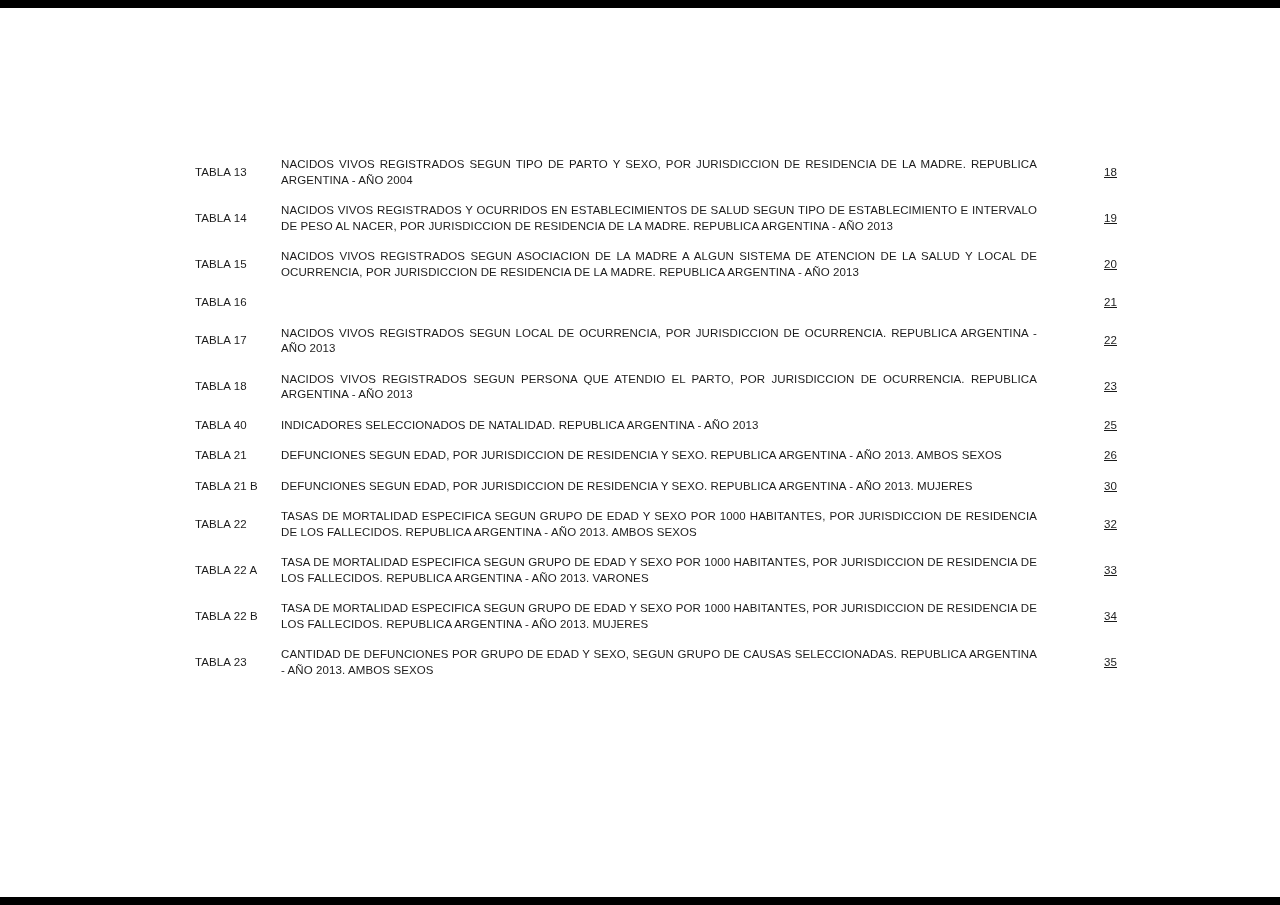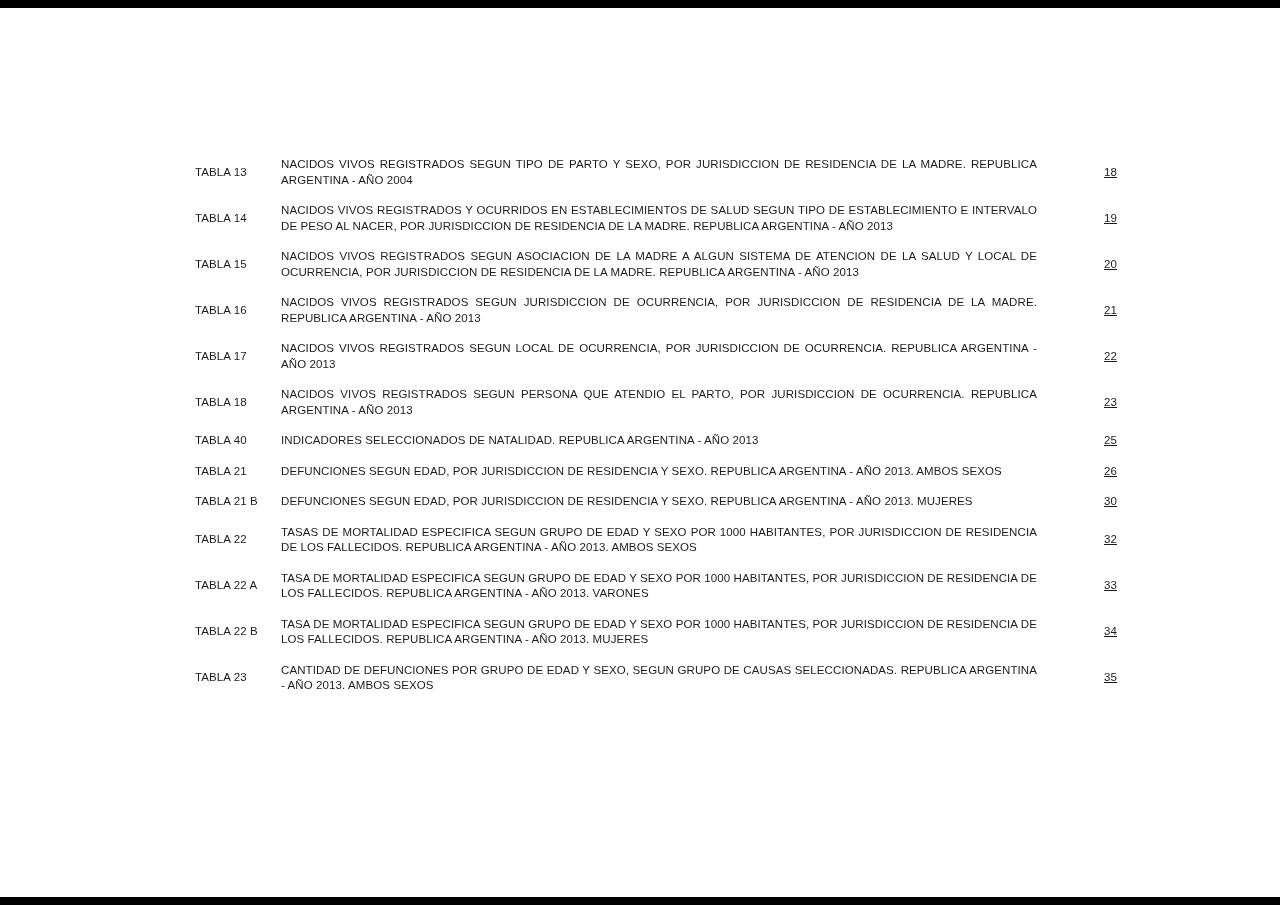--- a/index.html
+++ b/index.html
@@ -66,21 +66,20 @@
       <div class="toc-title">NACIDOS VIVOS REGISTRADOS Y OCURRIDOS EN ESTABLECIMIENTOS DE SALUD SEGUN TIPO DE ESTABLECIMIENTO E INTERVALO DE PESO AL NACER, POR JURISDICCION DE RESIDENCIA DE LA MADRE. REPUBLICA ARGENTINA - AÑO 2013</div>
       <div class="toc-page">19</div>
     </div>
     <div class="toc-row">
       <div class="toc-label">TABLA 15</div>
       <div class="toc-title">NACIDOS VIVOS REGISTRADOS SEGUN ASOCIACION DE LA MADRE A ALGUN SISTEMA DE ATENCION DE LA SALUD Y LOCAL DE OCURRENCIA, POR JURISDICCION DE RESIDENCIA DE LA MADRE. REPUBLICA ARGENTINA - AÑO 2013</div>
       <div class="toc-page">20</div>
     </div>
     <div class="toc-row">
       <div class="toc-label">TABLA 16</div>
-      <div class="toc-title">NACIDOS VIVOS REGISTRADOS SEGUN JURISDICCION DE OCURRENCIA, POR JURISDICCION DE RESIDENCIA DE LA MADRE. REPUBLICA ARGENTINA - AÑO 2013</div>
       <div class="toc-page">21</div>
     </div>
     <div class="toc-row">
       <div class="toc-label">TABLA 17</div>
       <div class="toc-title">NACIDOS VIVOS REGISTRADOS SEGUN LOCAL DE OCURRENCIA, POR JURISDICCION DE OCURRENCIA. REPUBLICA ARGENTINA - AÑO 2013</div>
       <div class="toc-page">22</div>
     </div>
     <div class="toc-row">
       <div class="toc-label">TABLA 18</div>
       <div class="toc-title">NACIDOS VIVOS REGISTRADOS SEGUN PERSONA QUE ATENDIO EL PARTO, POR JURISDICCION DE OCURRENCIA. REPUBLICA ARGENTINA - AÑO 2013</div>

